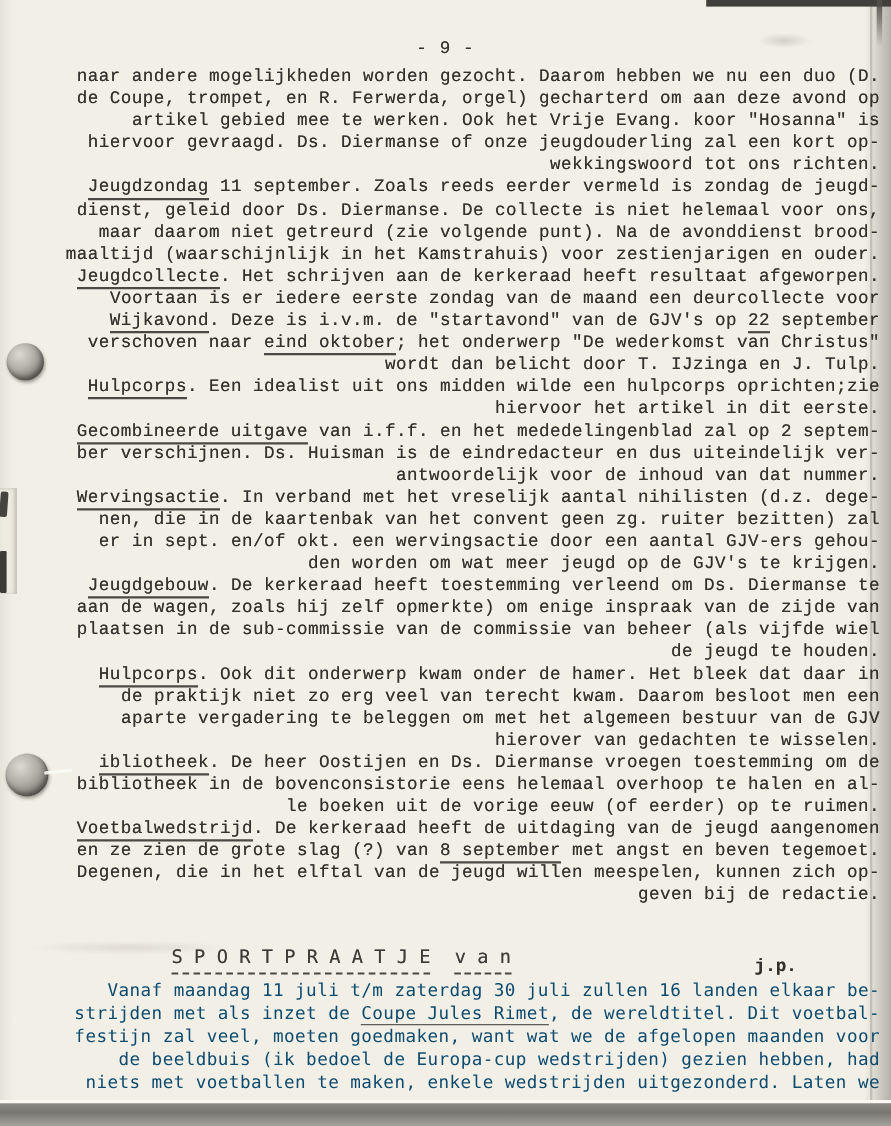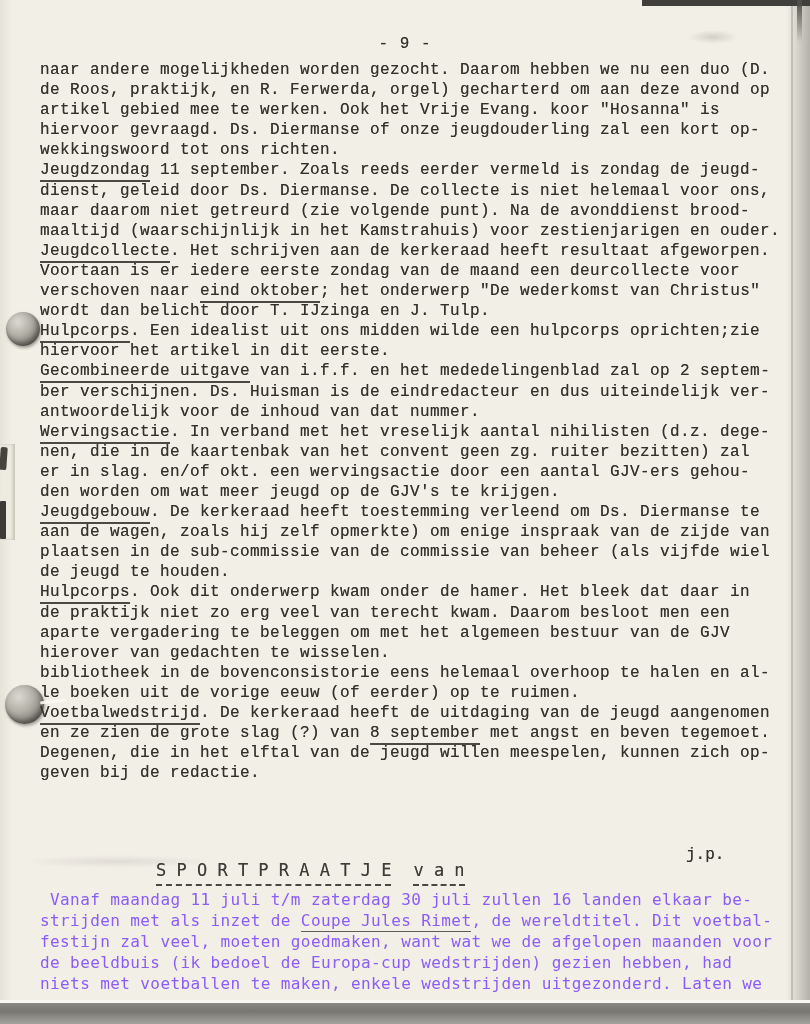--- a/index.html
+++ b/index.html
@@ -41,25 +41,25 @@
     background:radial-gradient(ellipse,rgba(130,128,120,0.28),transparent 70%); }
   .smudge2 { position:absolute; left:28px; top:856px; width:180px; height:11px;
     background:radial-gradient(ellipse,rgba(140,138,130,0.20),transparent 75%); filter:blur(1px); }
 
   
   .page-number { position:absolute; left:0; top:35px; width:810px; text-align:center;
     font-size:16px; letter-spacing:1px; color:#34312c; text-shadow:0 0 0.6px rgba(52,49,44,0.7); }
   .body-text { position:absolute; left:40px; top:60px; width:760px;
     font-size:16px; letter-spacing:0.4px; line-height:20.1px; color:#34312c;
     text-shadow:0 0 0.6px rgba(52,49,44,0.7); }
-  .tline { white-space:pre; height:20.1px; }
+  .tline { white-space:pre; height:20.1px;text-align:right; }
   .u { border-bottom:2px solid rgba(47,44,39,0.85); padding-bottom:1px; }
 
-  .signature { position:absolute; left:686px; top:846px; font-size:16px; color:#34312c;
-    text-shadow:0 0 0.6px rgba(52,49,44,0.7); }
+  .signature { position:absolute; left:686px; top:870px; font-size:16px; color:#34312c;
+    text-shadow:0 0 0.6px rgba(52,49,44,0.7);font-weight:bold; }
 
   .sport-heading { position:absolute; left:156px; top:860px; display:flex; gap:22px;
     font-family:"DejaVu Sans Mono", monospace; font-size:17px; color:#3d3b37;
     text-shadow:0 0 0.5px rgba(61,59,55,0.6); }
   .hpart { border-bottom:2px dashed #4a4843; padding-bottom:4px; white-space:pre; }
 
   .sport-text { position:absolute; left:40px; top:890px; width:760px;
     font-family:"DejaVu Sans Mono", monospace; font-size:16px; letter-spacing:0.4px;
     line-height:20.9px; color:#45423e; }
   .sport-text .tline { height:20.9px; }
@@ -83,65 +83,67 @@
   <div class="fastener top"></div>
   <div class="fastener bottom"></div>
   <div class="thread"></div>
   <div class="smudge1"></div>
   <div class="smudge2"></div>
 
   <div class="page-number">- 9 -</div>
 
   <div class="body-text" id="body-text" style="color: rgb(52, 49, 44);">
       <div class="tline"><span>naar andere mogelijkheden worden gezocht. Daarom hebben we nu een duo (D.</span></div>
-      <div class="tline"><span>de Roos, praktijk, en R. Ferwerda, orgel) gecharterd om aan deze avond op</span></div>
+      <div class="tline"><span>de Coupe, trompet, en R. Ferwerda, orgel) gecharterd om aan deze avond op</span></div>
       <div class="tline"><span>artikel gebied mee te werken. Ook het Vrije Evang. koor "Hosanna" is</span></div>
       <div class="tline"><span>hiervoor gevraagd. Ds. Diermanse of onze jeugdouderling zal een kort op-</span></div>
       <div class="tline"><span>wekkingswoord tot ons richten.</span></div>
       <div class="tline"><span class="u">Jeugdzondag</span><span> 11 september. Zoals reeds eerder vermeld is zondag de jeugd-</span></div>
       <div class="tline"><span>dienst, geleid door Ds. Diermanse. De collecte is niet helemaal voor ons,</span></div>
       <div class="tline"><span>maar daarom niet getreurd (zie volgende punt). Na de avonddienst brood-</span></div>
       <div class="tline"><span>maaltijd (waarschijnlijk in het Kamstrahuis) voor zestienjarigen en ouder.</span></div>
       <div class="tline"><span class="u">Jeugdcollecte</span><span>. Het schrijven aan de kerkeraad heeft resultaat afgeworpen.</span></div>
       <div class="tline"><span>Voortaan is er iedere eerste zondag van de maand een deurcollecte voor</span></div>
+      <div class="tline"><span class="u">Wijkavond</span><span>. Deze is i.v.m. de "startavond" van de GJV's op </span><span class="u">22</span><span> september</span></div>
       <div class="tline"><span>verschoven naar </span><span class="u">eind oktober</span><span>; het onderwerp "De wederkomst van Christus"</span></div>
       <div class="tline"><span>wordt dan belicht door T. IJzinga en J. Tulp.</span></div>
       <div class="tline"><span class="u">Hulpcorps</span><span>. Een idealist uit ons midden wilde een hulpcorps oprichten;zie</span></div>
       <div class="tline"><span>hiervoor het artikel in dit eerste.</span></div>
       <div class="tline"><span class="u">Gecombineerde uitgave</span><span> van i.f.f. en het mededelingenblad zal op 2 septem-</span></div>
       <div class="tline"><span>ber verschijnen. Ds. Huisman is de eindredacteur en dus uiteindelijk ver-</span></div>
       <div class="tline"><span>antwoordelijk voor de inhoud van dat nummer.</span></div>
       <div class="tline"><span class="u">Wervingsactie</span><span>. In verband met het vreselijk aantal nihilisten (d.z. dege-</span></div>
       <div class="tline"><span>nen, die in de kaartenbak van het convent geen zg. ruiter bezitten) zal</span></div>
-      <div class="tline"><span>er in slag. en/of okt. een wervingsactie door een aantal GJV-ers gehou-</span></div>
+      <div class="tline"><span>er in sept. en/of okt. een wervingsactie door een aantal GJV-ers gehou-</span></div>
       <div class="tline"><span>den worden om wat meer jeugd op de GJV's te krijgen.</span></div>
       <div class="tline"><span class="u">Jeugdgebouw</span><span>. De kerkeraad heeft toestemming verleend om Ds. Diermanse te</span></div>
       <div class="tline"><span>aan de wagen, zoals hij zelf opmerkte) om enige inspraak van de zijde van</span></div>
       <div class="tline"><span>plaatsen in de sub-commissie van de commissie van beheer (als vijfde wiel</span></div>
       <div class="tline"><span>de jeugd te houden.</span></div>
       <div class="tline"><span class="u">Hulpcorps</span><span>. Ook dit onderwerp kwam onder de hamer. Het bleek dat daar in</span></div>
       <div class="tline"><span>de praktijk niet zo erg veel van terecht kwam. Daarom besloot men een</span></div>
       <div class="tline"><span>aparte vergadering te beleggen om met het algemeen bestuur van de GJV</span></div>
       <div class="tline"><span>hierover van gedachten te wisselen.</span></div>
+      <div class="tline"><span class="u">ibliotheek</span><span>. De heer Oostijen en Ds. Diermanse vroegen toestemming om de</span></div>
       <div class="tline"><span>bibliotheek in de bovenconsistorie eens helemaal overhoop te halen en al-</span></div>
       <div class="tline"><span>le boeken uit de vorige eeuw (of eerder) op te ruimen.</span></div>
       <div class="tline"><span class="u">Voetbalwedstrijd</span><span>. De kerkeraad heeft de uitdaging van de jeugd aangenomen</span></div>
       <div class="tline"><span>en ze zien de grote slag (?) van </span><span class="u">8 september</span><span> met angst en beven tegemoet.</span></div>
       <div class="tline"><span>Degenen, die in het elftal van de jeugd willen meespelen, kunnen zich op-</span></div>
       <div class="tline"><span>geven bij de redactie.</span></div>
     </div>
 
   <div class="signature">j.p.</div>
 
   <div class="sport-heading" id="sport-heading">
       <span class="hpart">S P O R T P R A A T J E</span>
       <span class="hpart">v a n</span>
     </div>
 
-  <div class="sport-text" id="sport-text" style="color: #8b5cf6;">
+  <div class="sport-text" id="sport-text" style="color: #0c4a6e;">
       <div class="tline"><span> Vanaf maandag 11 juli t/m zaterdag 30 juli zullen 16 landen elkaar be-</span></div>
       <div class="tline"><span>strijden met als inzet de </span><span class="u">Coupe Jules Rimet</span><span>, de wereldtitel. Dit voetbal-</span></div>
       <div class="tline"><span>festijn zal veel, moeten goedmaken, want wat we de afgelopen maanden voor</span></div>
       <div class="tline"><span>de beeldbuis (ik bedoel de Europa-cup wedstrijden) gezien hebben, had</span></div>
       <div class="tline"><span>niets met voetballen te maken, enkele wedstrijden uitgezonderd. Laten we</span></div>
     </div>
 
 </div>
 
 </body></html>

